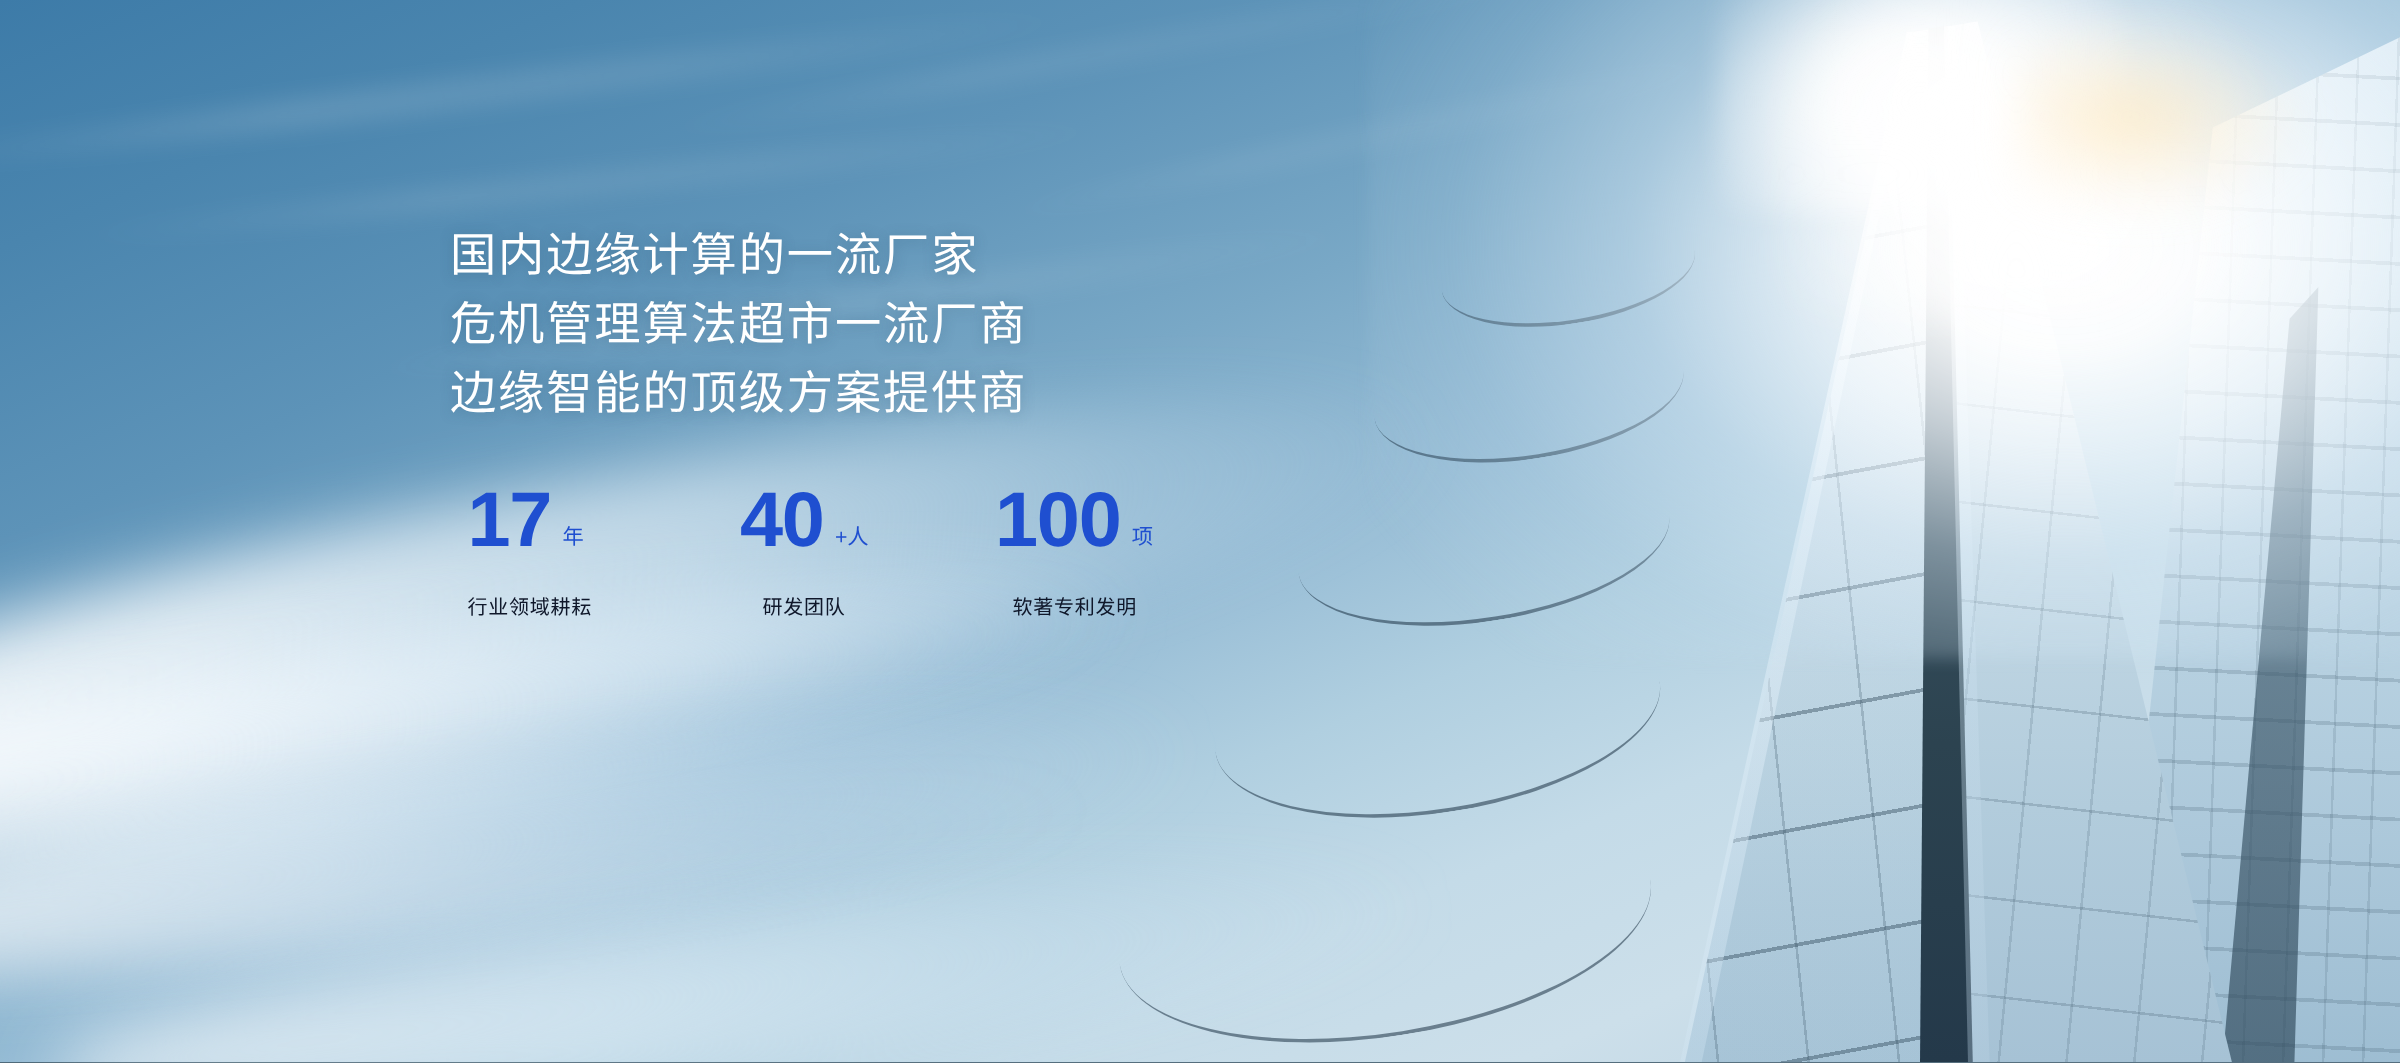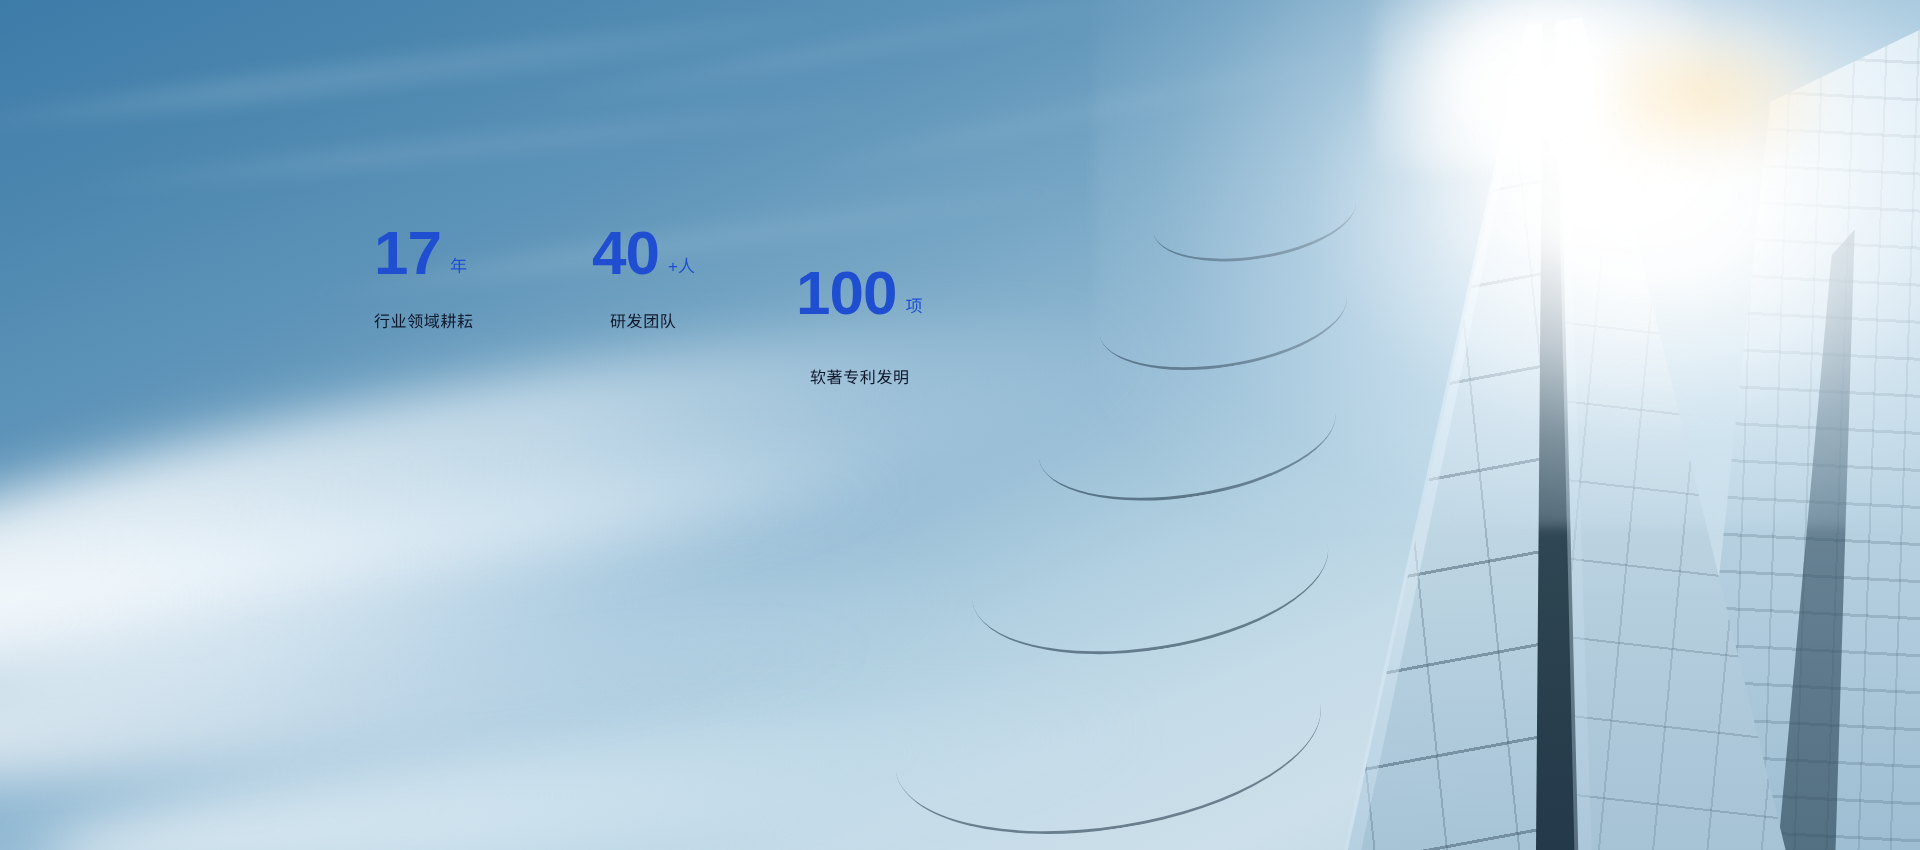--- a/index.html
+++ b/index.html
@@ -426,21 +426,21 @@
     color: #0f172a;
     letter-spacing: .6px;
     font-weight: 500;
     white-space: nowrap;
   }
   .stat.s1 .stat-top,
   .stat.s1 .stat-label { padding-left: 10px; }
   .stat.s2 .stat-top,
   .stat.s2 .stat-label { padding-left: 16px; }
   .stat.s3 .stat-top,
-  .stat.s3 .stat-label { padding-left: 8px; margin-top: 40px; }
+  .stat.s3 .stat-label { padding-left: 8px; }
   .stat.s2 .stat-label { padding-left: 34px; }
   .stat.s3 .stat-label { padding-left: 22px; }
 </style>
 </head>
 <body>
 
 <div class="stage">
 
   <div class="sky-base"></div>
   <div class="cirrus c1"></div>
@@ -484,20 +484,25 @@
     <div class="sheen"></div>
   </div>
 
   <div class="sun-glow"></div>
   <div class="sun-core"></div>
   <div class="tower-bloom"></div>
   <div class="warm-kiss"></div>
 
   <div class="content">
 
+    <ul class="headline">
+      <li>国内边缘计算的一流厂家</li>
+      <li>危机管理算法超市一流厂商</li>
+      <li>边缘智能的顶级方案提供商</li>
+    </ul>
 
     <div class="stats">
 
       <div class="stat s1">
         <div class="stat-top">
           <span class="stat-num">17</span>
           <span class="stat-unit">年</span>
         </div>
         <div class="stat-label">行业领域耕耘</div>
       </div>

